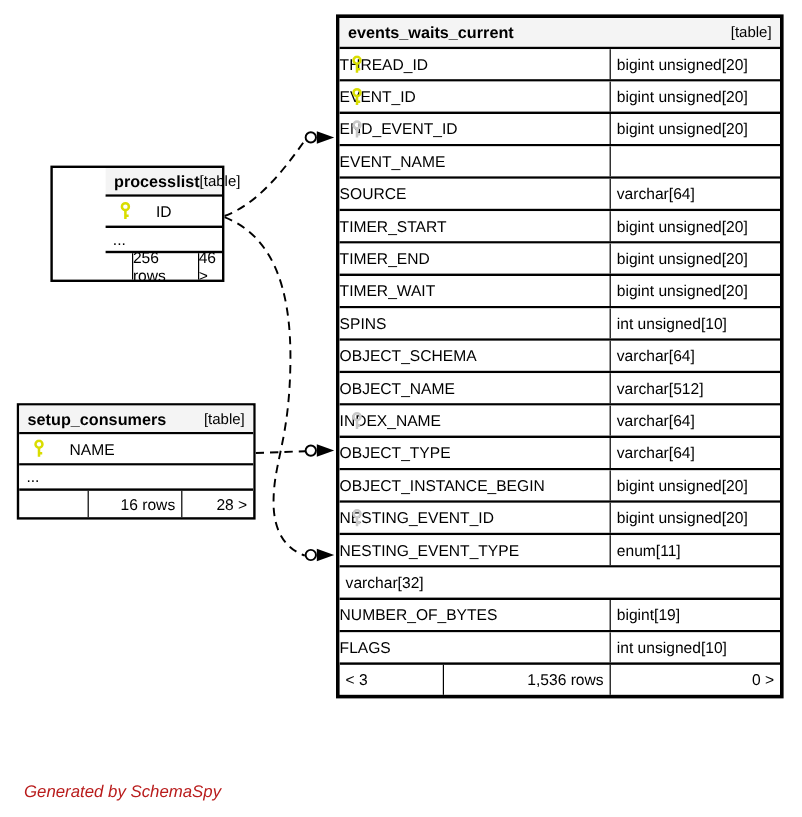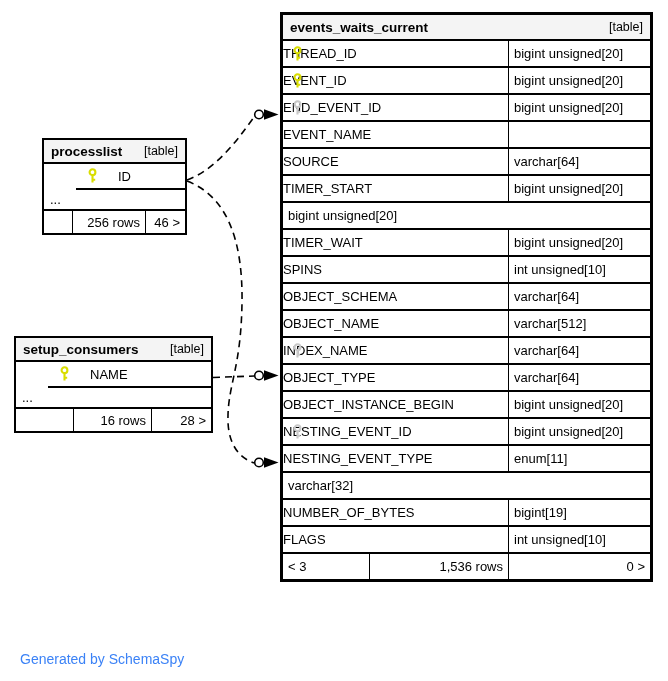--- a/index.html
+++ b/index.html
@@ -21,21 +21,21 @@
     background:#f4f4f4;border-bottom:2px solid #000;
     padding:0 7px;box-sizing:border-box;
   }
   .main .hdr{height:26px;}
   .small .hdr{height:24px;}
   .tname{font-weight:bold;font-size:13.5px;}
   .tbadge{font-size:12.5px;font-weight:normal;}
 
   .row{display:flex;align-items:stretch;border-bottom:2px solid #000;box-sizing:border-box;background:#fff;}
   .main .row{height:27px;}
-  .small .row.keyrow{height:26px;margin-left:32px;}
+  .small .row.keyrow{height:26px;}
   .row.ell{height:21px;align-items:center;padding-left:6px;font-size:13px;border-bottom:2px solid #000;}
 
   .cell{display:flex;align-items:center;box-sizing:border-box;font-size:13px;}
   .cell.name{position:relative;}
   .main .cell.name{flex:0 0 226px;border-right:1.5px solid #000;}
   .small .cell.name{flex:1;padding-left:42px;}
   .cell.type{flex:1;padding-left:5px;}
 
   .keyicon{position:absolute;left:9px;top:50%;transform:translateY(-50%);width:11px;height:16px;}
   .small .keyicon{left:11px;}
@@ -46,29 +46,29 @@
   .fc{display:flex;align-items:center;box-sizing:border-box;font-size:13px;}
   .fc + .fc{border-left:1.5px solid #000;}
   .fc.left{padding-left:5px;}
   .fc.mid,.fc.right{justify-content:flex-end;padding-right:5px;}
   .fc.right{flex:1;}
 
   #t-events_waits_current{left:280px;top:12px;width:373px;}
   #t-events_waits_current .fc.left{width:86px;}
   #t-events_waits_current .fc.mid{width:139px;}
 
-  #t-processlist{left:42px;top:138px;width:145px;}
+  #t-processlist{left:42px;top:138px;width:145px;padding-left:44px;}
   #t-processlist .fc.left{width:28px;}
   #t-processlist .fc.mid{width:73px;}
 
   #t-setup_consumers{left:14px;top:336px;width:199px;}
   #t-setup_consumers .fc.left{width:57px;}
   #t-setup_consumers .fc.mid{width:78px;}
 
-  .credit{position:absolute;left:20px;top:651px;font-size:14px;color:#3b82f6;}
+  .credit{position:absolute;left:20px;top:651px;font-size:14px;color:#b91c1c;font-style:italic;}
 </style>
 </head>
 <body>
 
 <div id="canvas">
 
   <svg id="relations" width="668" height="681" viewBox="0 0 668 681">
     <g fill="none" stroke="#000" stroke-width="1.6" stroke-dasharray="7 5">
       <path d="M 187 180 C 212 171, 233 147, 254 117"></path>
       <path d="M 187 181 C 226 196, 243 238, 242 303 C 241 370, 227 386, 228 422 C 229 446, 240 458, 254 463"></path>
@@ -131,20 +131,23 @@
           </div>
           <div class="cell type">varchar[64]</div>
         </div>
         <div class="row">
           <div class="cell name">
             <span>TIMER_START</span>
           </div>
           <div class="cell type">bigint unsigned[20]</div>
         </div>
         <div class="row">
+          <div class="cell name">
+            <span>TIMER_END</span>
+          </div>
           <div class="cell type">bigint unsigned[20]</div>
         </div>
         <div class="row">
           <div class="cell name">
             <span>TIMER_WAIT</span>
           </div>
           <div class="cell type">bigint unsigned[20]</div>
         </div>
         <div class="row">
           <div class="cell name">

